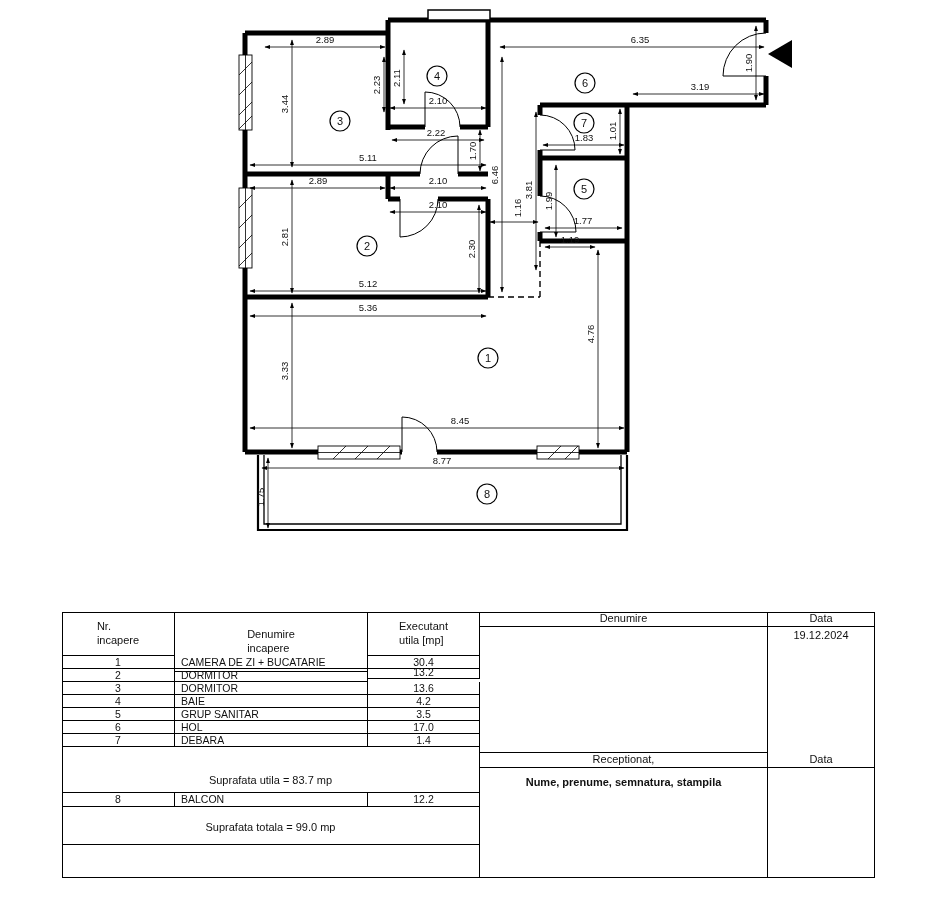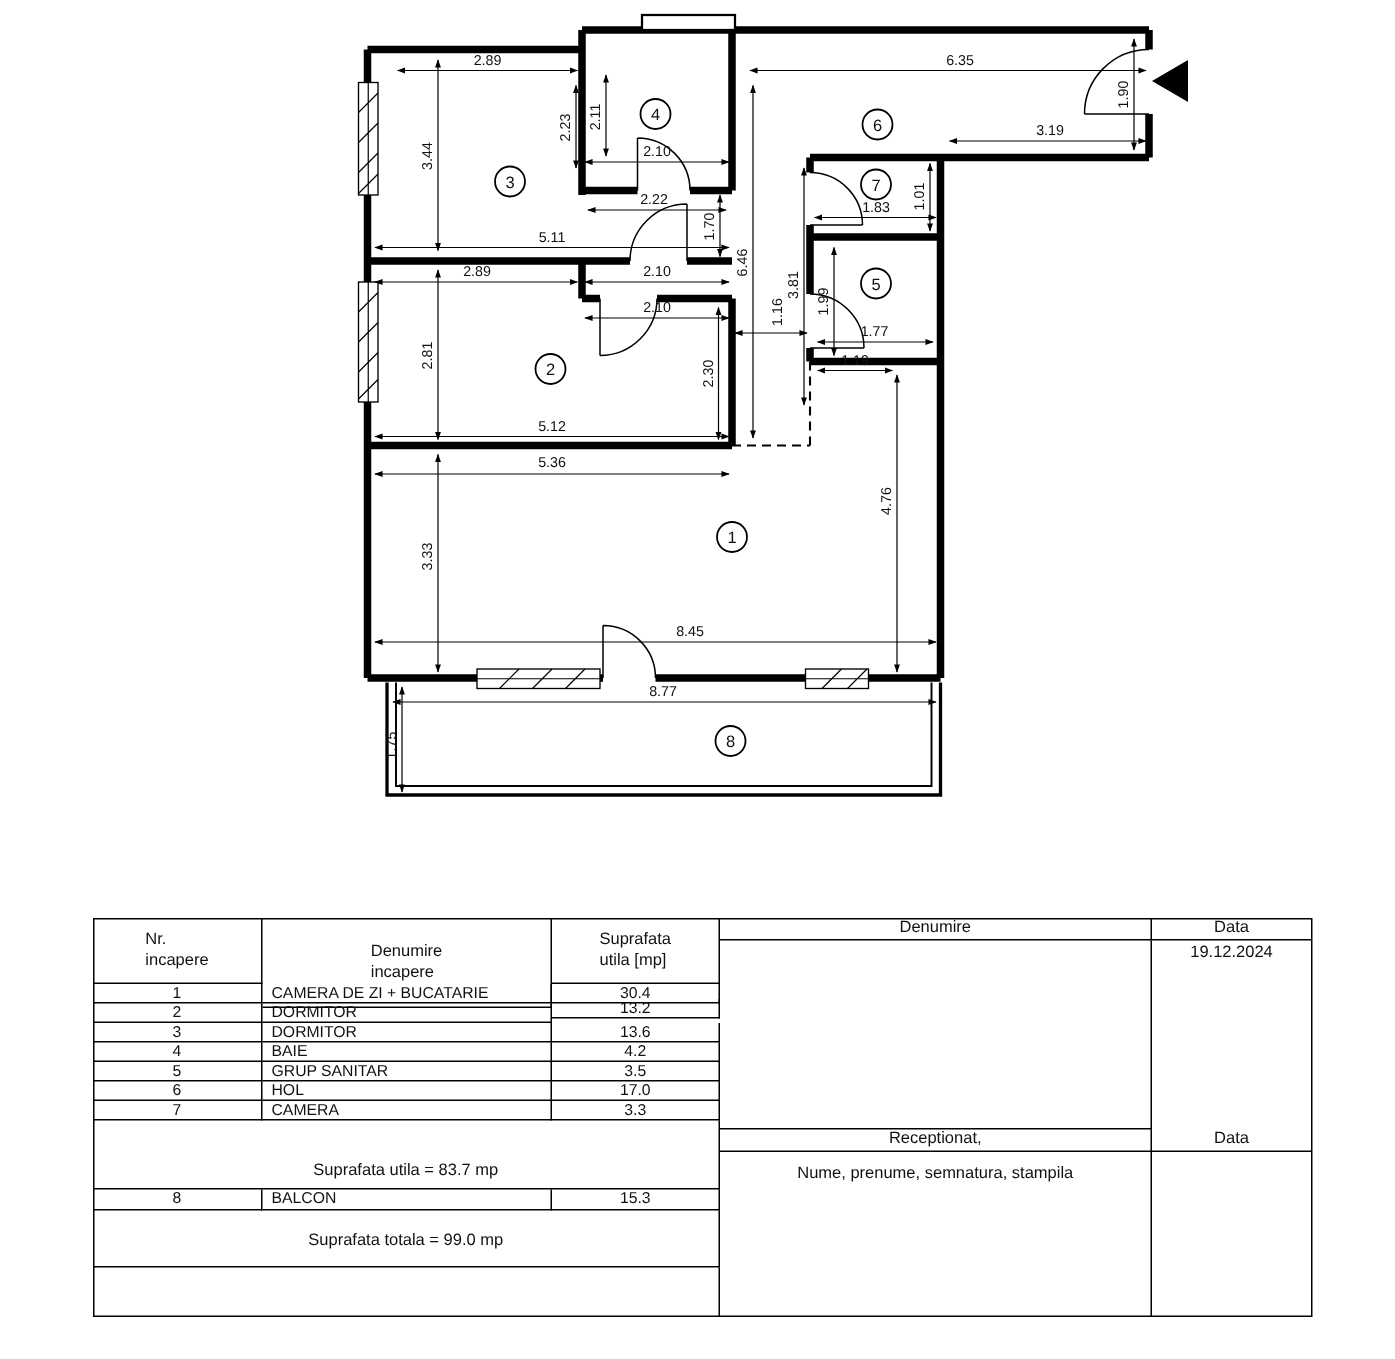--- a/index.html
+++ b/index.html
@@ -24,21 +24,21 @@
     line-height:1.2; color:#111; background:transparent;
   }
   .bb { border-bottom:1px solid #000; }
   .br { border-right:1px solid #000; }
   .center { justify-content:center; text-align:center; }
   .leftpad { padding-left:6px; }
   .hdr { white-space:pre-line; justify-content:center; text-align:left; }
   .small { font-size:10.5px; }
   .bandend { justify-content:center; align-items:flex-end; padding-bottom:5px; }
   .bandmid { justify-content:center; align-items:center; padding-top:4px; }
-  .hinttop { justify-content:center; align-items:flex-start; padding-top:8px; }
+  .hinttop { justify-content:center; align-items:flex-start; padding-top:8px;font-weight:bold; }
   #outer-box {
     position:absolute; left:62px; top:612px; width:813px; height:266px;
     border:1px solid #000;
   }
 </style>
 </head>
 <body>
 
 <svg id="plan-svg" width="930" height="600" viewBox="0 0 930 600">
 
@@ -211,21 +211,21 @@
   </g>
 </svg>
 
 <div id="table-wrap">
   <div id="outer-box"></div>
 
   <div class="cell hdr br bb" style="left:62px;top:612px;width:113px;height:44px">Nr.
 incapere</div>
   <div class="cell hdr br bb" style="left:175px;top:612px;width:193px;height:60px">Denumire
 incapere</div>
-  <div class="cell hdr br bb" style="left:368px;top:612px;width:112px;height:44px">Suprafata
+  <div class="cell hdr br bb" style="left:368px;top:612px;width:112px;height:44px">Executant
 utila [mp]</div>
 
   <div class="cell small br bb center" style="left:62px;top:656px;width:113px;height:13px">1</div>
   <div class="cell small br bb leftpad" style="left:175px;top:656px;width:193px;height:13px">CAMERA DE ZI + BUCATARIE</div>
   <div class="cell small br bb center" style="left:368px;top:656px;width:112px;height:13px">30.4</div>
 
   <div class="cell small br bb center" style="left:62px;top:669px;width:113px;height:13px">2</div>
   <div class="cell small br bb leftpad" style="left:175px;top:669px;width:193px;height:13px">DORMITOR</div>
   <div class="cell small br bb center" style="left:368px;top:666px;width:112px;height:13px">13.2</div>
 
@@ -239,28 +239,28 @@
 
   <div class="cell small br bb center" style="left:62px;top:708px;width:113px;height:13px">5</div>
   <div class="cell small br bb leftpad" style="left:175px;top:708px;width:193px;height:13px">GRUP SANITAR</div>
   <div class="cell small br bb center" style="left:368px;top:708px;width:112px;height:13px">3.5</div>
 
   <div class="cell small br bb center" style="left:62px;top:721px;width:113px;height:13px">6</div>
   <div class="cell small br bb leftpad" style="left:175px;top:721px;width:193px;height:13px">HOL</div>
   <div class="cell small br bb center" style="left:368px;top:721px;width:112px;height:13px">17.0</div>
 
   <div class="cell small br bb center" style="left:62px;top:734px;width:113px;height:13px">7</div>
-  <div class="cell small br bb leftpad" style="left:175px;top:734px;width:193px;height:13px">CAMERA</div>
-  <div class="cell small br bb center" style="left:368px;top:734px;width:112px;height:13px">3.3</div>
+  <div class="cell small br bb leftpad" style="left:175px;top:734px;width:193px;height:13px">DEBARA</div>
+  <div class="cell small br bb center" style="left:368px;top:734px;width:112px;height:13px">1.4</div>
 
   <div class="cell br bb bandend" style="left:62px;top:747px;width:418px;height:46px">Suprafata utila = 83.7 mp</div>
 
   <div class="cell small br bb center" style="left:62px;top:793px;width:113px;height:14px">8</div>
   <div class="cell small br bb leftpad" style="left:175px;top:793px;width:193px;height:14px">BALCON</div>
-  <div class="cell small br bb center" style="left:368px;top:793px;width:112px;height:14px">15.3</div>
+  <div class="cell small br bb center" style="left:368px;top:793px;width:112px;height:14px">12.2</div>
 
   <div class="cell br bb bandmid" style="left:62px;top:807px;width:418px;height:38px">Suprafata totala = 99.0 mp</div>
 
   <div class="cell br" style="left:62px;top:845px;width:418px;height:33px"></div>
 
   <div class="cell br bb center" style="left:480px;top:612px;width:288px;height:15px">Denumire</div>
   <div class="cell bb center" style="left:768px;top:612px;width:106px;height:15px">Data</div>
   <div class="cell center" style="left:768px;top:627px;width:106px;height:18px">19.12.2024</div>
 
   <div class="cell br bb" style="left:480px;top:627px;width:288px;height:126px"></div>

